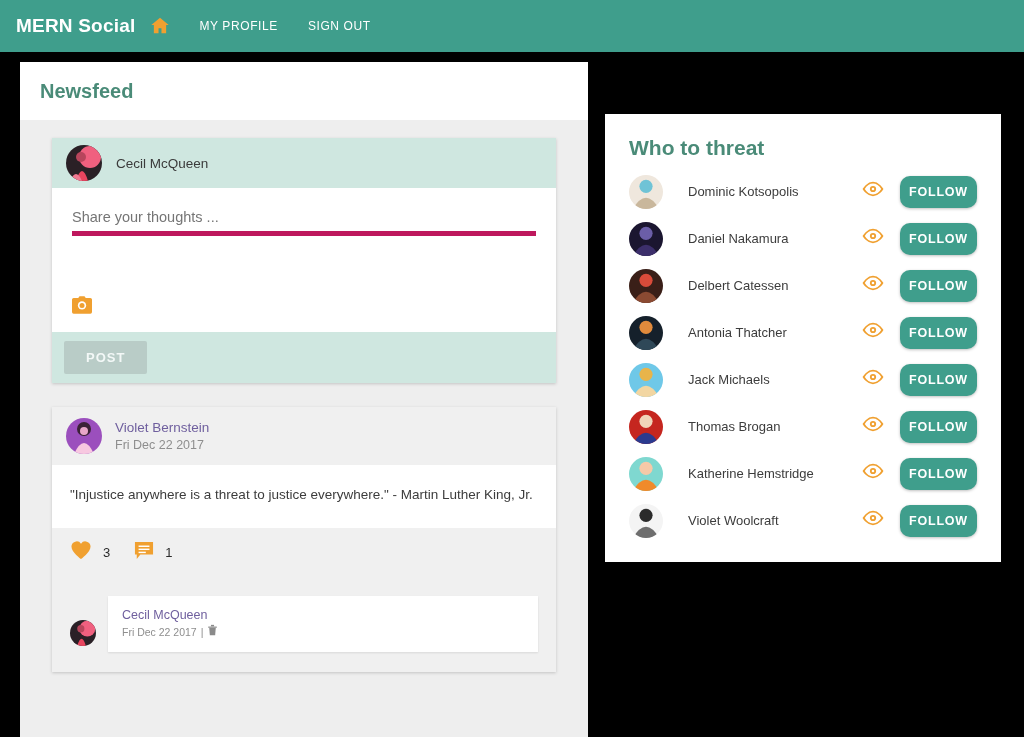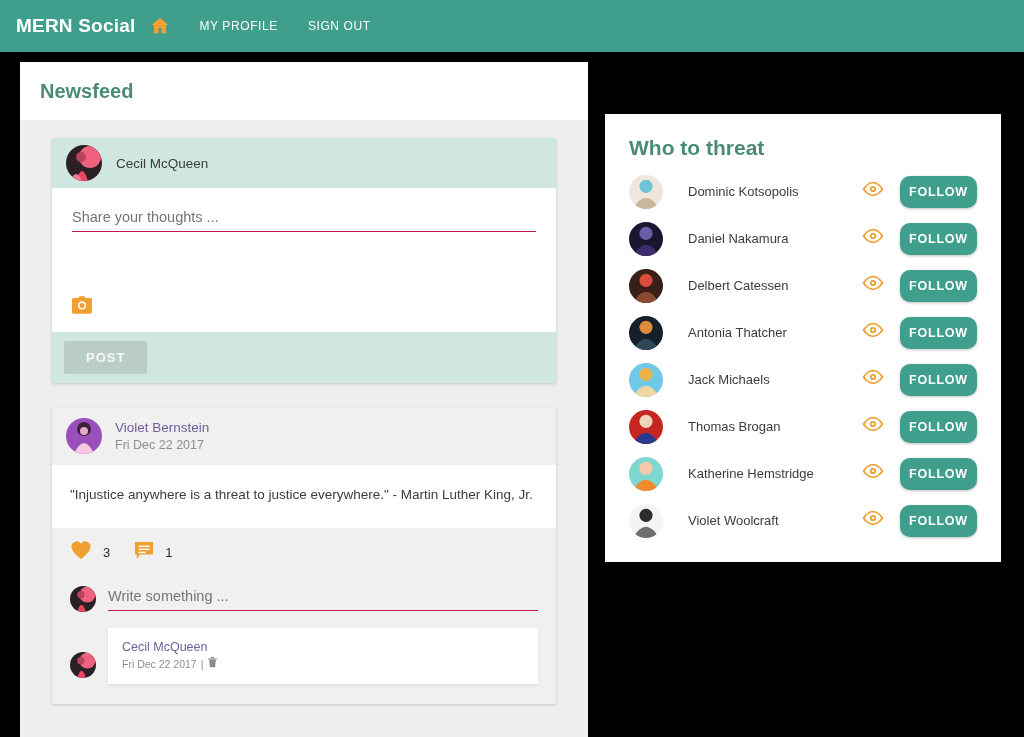--- a/index.html
+++ b/index.html
@@ -58,21 +58,21 @@
     background:#cfe7e0; height:50px;
     display:flex; align-items:center; padding:0 14px;
   }
   .avatar { border-radius:50%; display:block; flex:none; }
   .av-36 { width:36px; height:36px; }
   .av-26 { width:26px; height:26px; }
   .newpost-name { font-size:13.5px; color:#3b3b3b; margin-left:14px; }
   .newpost-body { background:#ffffff; padding:20px 20px 10px 20px; }
   .input-line {
     border:none; outline:none; width:100%;
-    border-bottom:1px solid #be185d;
+    border-bottom:5px solid #be185d;
     font-family:"Liberation Sans", sans-serif;
     font-size:14.5px; color:#444; background:transparent;
     padding:0 0 6px 0;
   }
   .share-box { height:78px; }
   .camera-row { padding:10px 0 4px 0; }
   .newpost-foot {
     background:#cfe7e0; padding:9px 12px;
   }
   .post-btn {
@@ -241,38 +241,20 @@
               <path fill="#f0a030" d="M1 1h20v14H7l-4 5v-5H1z"></path>
               <rect x="5" y="5" width="12" height="1.6" fill="#ffffff"></rect>
               <rect x="5" y="8.4" width="12" height="1.6" fill="#ffffff"></rect>
               <rect x="5" y="11.8" width="8" height="1.6" fill="#ffffff"></rect>
             </svg>
           </span>
           <span class="act-count">1</span>
         </div>
 
         <div class="comments-zone">
-          <div class="comment-input-row">
-            <span class="avatar av-26">
-              <svg width="26" height="26" viewBox="0 0 36 36">
-                <defs>
-                    <clipPath id="c3">
-                      <circle cx="18" cy="18" r="18"></circle>
-                    </clipPath>
-                  </defs>
-                <g clip-path="url(#c3)">
-                  <rect width="36" height="36" fill="#2a2026"></rect>
-                  <circle cx="24" cy="12" r="11" fill="#f0607f"></circle>
-                  <path d="M10 36 Q16 16 22 36Z" fill="#e8455f"></path>
-                  <circle cx="15" cy="12" r="5" fill="#b8455c"></circle>
-                </g>
-              </svg>
-            </span>
-            <input class="input-line" placeholder="Write something ..." style="">
-          </div>
 
           <div class="comment-row">
             <span class="avatar av-26" style="margin-top:34px">
               <svg width="26" height="26" viewBox="0 0 36 36">
                 <defs>
                     <clipPath id="c4">
                       <circle cx="18" cy="18" r="18"></circle>
                     </clipPath>
                   </defs>
                 <g clip-path="url(#c4)">

